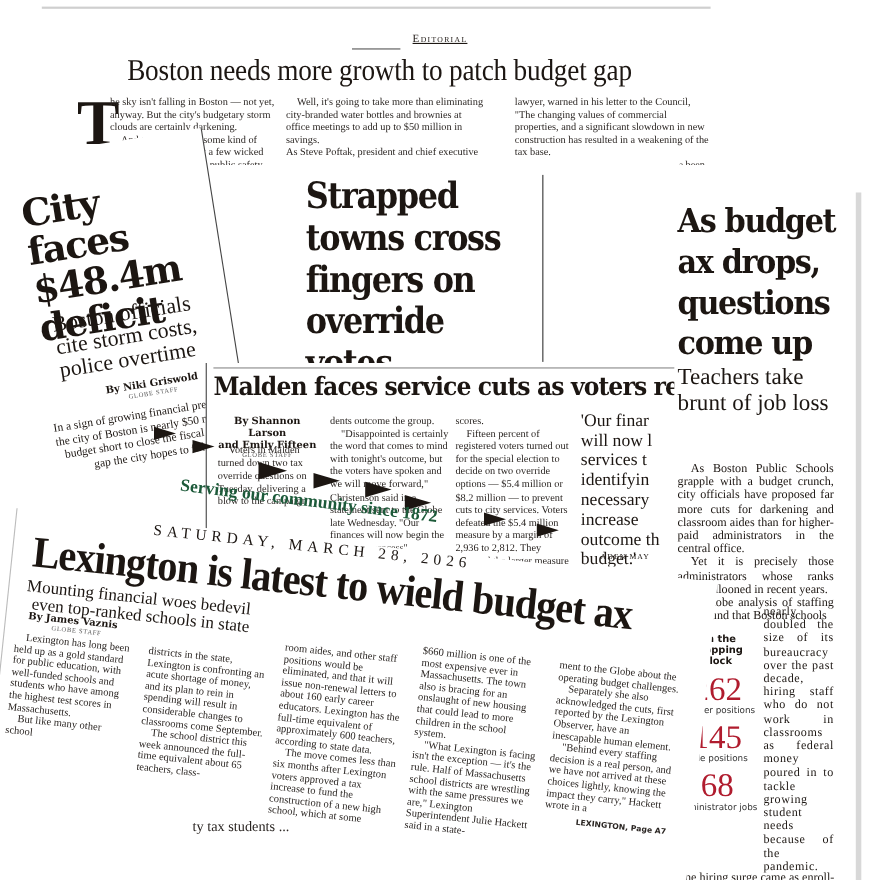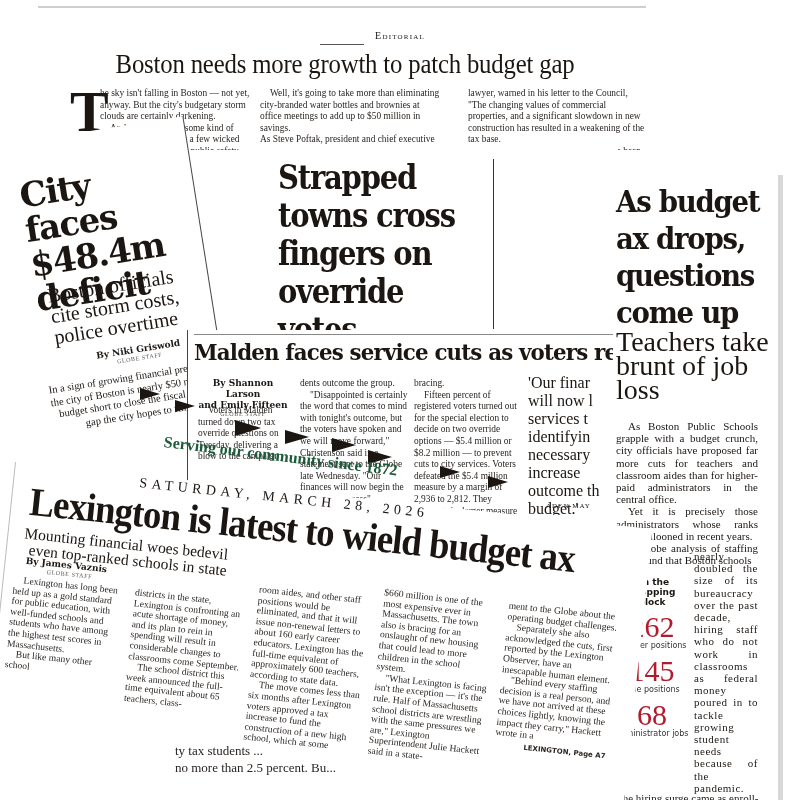--- a/index.html
+++ b/index.html
@@ -12,41 +12,41 @@
   .body-text { font-family:"Liberation Serif", serif; font-size:9.4px; line-height:11.6px; color:#2a2522; }
   .col { position:absolute; }
   .col p { margin:0; text-indent:10px; }
   .col p.noindent { text-indent:0; }
   .byline { font-family:"DejaVu Serif", serif; font-weight:bold; font-size:9px; line-height:11px; text-align:center; }
   .staff { font-family:"Liberation Serif", serif; font-size:6px; letter-spacing:0.6px; text-align:center; color:#555; }
 
   
   #editorial { left:0; top:0; width:800px; height:160px; }
   #editorial .rule-top { position:absolute; left:38px; top:6px; width:608px; height:2px; background:#cfcfcf; }
-  #editorial .kicker { position:absolute; left:0; width:800px; top:30px; text-align:center; font-family:"Liberation Serif", serif; font-size:10px; letter-spacing:1.2px; font-variant:small-caps; }
+  #editorial .kicker { position:absolute; left:0; width:800px; top:30px; text-align:center; font-family:"Liberation Serif", serif; font-size:10px; letter-spacing:1.2px; font-variant:small-caps;text-decoration:underline; }
   #editorial .kicker-rule { position:absolute; left:320px; top:44px; width:44px; height:1px; background:#555; }
   #editorial .headline { position:absolute; left:0; width:690px; top:48px; text-align:center; font-family:"Liberation Serif", serif; font-size:27.5px; letter-spacing:-0.2px; transform:scaleX(0.9); transform-origin:345px 0; }
   #editorial .dropcap { position:absolute; left:70px; top:88px; font-family:"Liberation Serif", serif; font-size:58px; line-height:48px; font-weight:bold; }
 
   
   #cityfaces { left:-30px; top:150px; width:215px; height:300px; transform:rotate(-9deg); transform-origin:0 0; border-right:1px solid #444; }
   #cityfaces .hl { position:absolute; left:42px; top:36px; font-family:"DejaVu Serif", serif; font-weight:bold; font-size:34px; line-height:35px; letter-spacing:-1.2px; }
   #cityfaces .deck { position:absolute; left:54px; top:146px; font-family:"Liberation Serif", serif; font-size:20px; line-height:21px; }
   #cityfaces .by { position:absolute; left:70px; top:218px; width:130px; }
   #cityfaces .txt { position:absolute; left:40px; top:244px; width:165px; font-family:"Liberation Serif", serif; font-size:10.5px; line-height:12.5px; text-align:right; }
 
   
   #strapped { left:258px; top:145px; width:360px; height:190px; }
   #strapped .hl { position:absolute; left:20px; top:14px; font-family:"DejaVu Serif", serif; font-weight:bold; font-size:33px; line-height:38px; letter-spacing:-1.4px; transform:scaleX(0.88); transform-origin:0 0; }
   #strapped .vrule { position:absolute; left:235px; top:14px; width:1px; height:170px; background:#333; }
 
   
   #asbudget { left:600px; top:175px; width:178px; height:625px; border-right:5px solid #d8d8d8; }
   #asbudget .hl { position:absolute; left:16px; top:8px; font-family:"DejaVu Serif", serif; font-weight:bold; font-size:30px; line-height:37px; letter-spacing:-1.4px; transform:scaleX(0.92); transform-origin:0 0; }
-  #asbudget .deck { position:absolute; left:16px; top:155px; font-family:"Liberation Serif", serif; font-size:28px; line-height:24px; }
+  #asbudget .deck { position:absolute; left:16px; top:155px; font-family:"Liberation Serif", serif; font-size:21px; line-height:24px; }
   #asbudget .by { position:absolute; left:10px; top:209px; width:150px; }
   #asbudget .txt { position:absolute; left:16px; top:245px; width:142px; font-family:"Liberation Serif", serif; font-size:11px; line-height:12.2px; text-align:justify; }
   #asbudget .txt p { margin:0; text-indent:12px; }
   #chop { position:absolute; left:14px; top:402px; width:76px; text-align:center; font-family:"DejaVu Sans", sans-serif; }
   #chop .t { font-weight:bold; font-size:9px; line-height:10px; }
   #chop .n { color:#b01c2e; font-family:"Liberation Serif", serif; font-size:30px; line-height:28px; margin-top:6px; }
   #chop .l { font-size:8px; line-height:10px; color:#333; }
   #asbudget .side { position:absolute; left:94px; top:375px; width:64px; font-family:"Liberation Serif", serif; font-size:11px; line-height:12.2px; text-align:justify; letter-spacing:0.5px; }
   #asbudget .tail { position:absolute; left:16px; top:617px; width:150px; font-family:"Liberation Serif", serif; font-size:11px; }
 
@@ -111,21 +111,21 @@
 
 <div class="clip" id="strapped">
   <div class="hl" style="width:240px;">Strapped towns cross fingers on override votes</div>
   <div class="vrule"></div>
 </div>
 
 <div class="clip" id="asbudget">
   <div class="hl" style="width:175px;">As budget ax drops, questions come up</div>
   <div class="deck" style="width:160px;">Teachers take brunt of job loss</div>
   <div class="txt">
-    <p>As Boston Public Schools grapple with a budget crunch, city officials have proposed far more cuts for teachers and classroom aides than for higher-paid administrators in the central office.</p>
+    <p>As Boston Public Schools grapple with a budget crunch, city officials have proposed far more cuts for darkening and classroom aides than for higher-paid administrators in the central office.</p>
     <p>Yet it is precisely those administrators whose ranks have ballooned in recent years.</p>
     <p>A Globe analysis of staffing data found that Boston schools</p>
   </div>
   <div id="chop">
     <div class="t">On the chopping block</div>
     <div class="n">262</div>
     <div class="l">teacher positions</div>
     <div class="n">145</div>
     <div class="l">aide positions</div>
     <div class="n">68</div>
@@ -154,21 +154,21 @@
     <div class="staff">GLOBE STAFF</div>
   </div>
   <div class="col body-text c1">
     <p>Voters in Malden turned down two tax override questions on Tuesday, delivering a blow to the campaign</p>
   </div>
   <div class="col body-text c2">
     <p class="noindent">dents outcome the group.</p>
     <p>"Disappointed is certainly the word that comes to mind with tonight's outcome, but the voters have spoken and we will move forward," Christenson said in a statement sent to the Globe late Wednesday. "Our finances will now begin the necessary process"</p>
   </div>
   <div class="col body-text c3">
-    <p class="noindent">bracing.</p>
+    <p class="noindent">scores.</p>
     <p>Fifteen percent of registered voters turned out for the special election to decide on two override options — $5.4 million or $8.2 million — to prevent cuts to city services. Voters defeated the $5.4 million measure by a margin of 2,936 to 2,812. They defeated the larger measure 3,224 to 2,523. ...of the tax over-</p>
   </div>
   <div class="pull">
     <div>'Our finar</div>
     <div>will now l</div>
     <div>services t</div>
     <div>identifyin</div>
     <div>necessary</div>
     <div>increase</div>
     <div>outcome th</div>
@@ -217,14 +217,13 @@
     <p>Separately she also acknowledged the cuts, first reported by the Lexington Observer, have an inescapable human element.</p>
     <p>"Behind every staffing decision is a real person, and we have not arrived at these choices lightly, knowing the impact they carry," Hackett wrote in a</p>
     <div class="jump">LEXINGTON, Page A7</div>
   </div>
 </div>
 
 <div class="clip" id="serving">Serving our community since 1872</div>
 
 <div class="clip" id="stray">
   <div>ty tax students ...</div>
-  <div>no more than 2.5 percent. Bu...</div>
 </div>
 
 </body></html>

